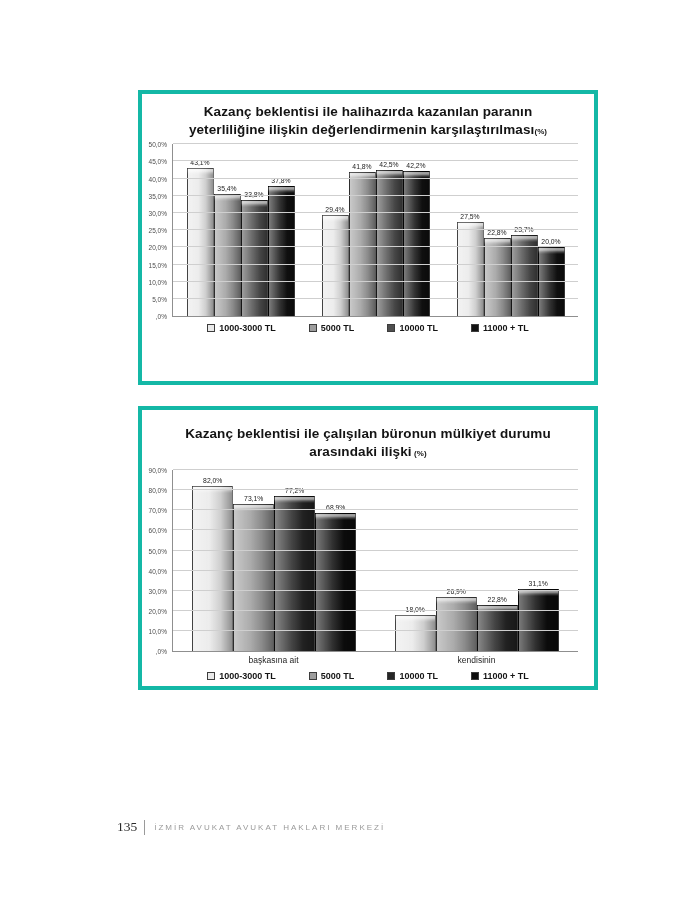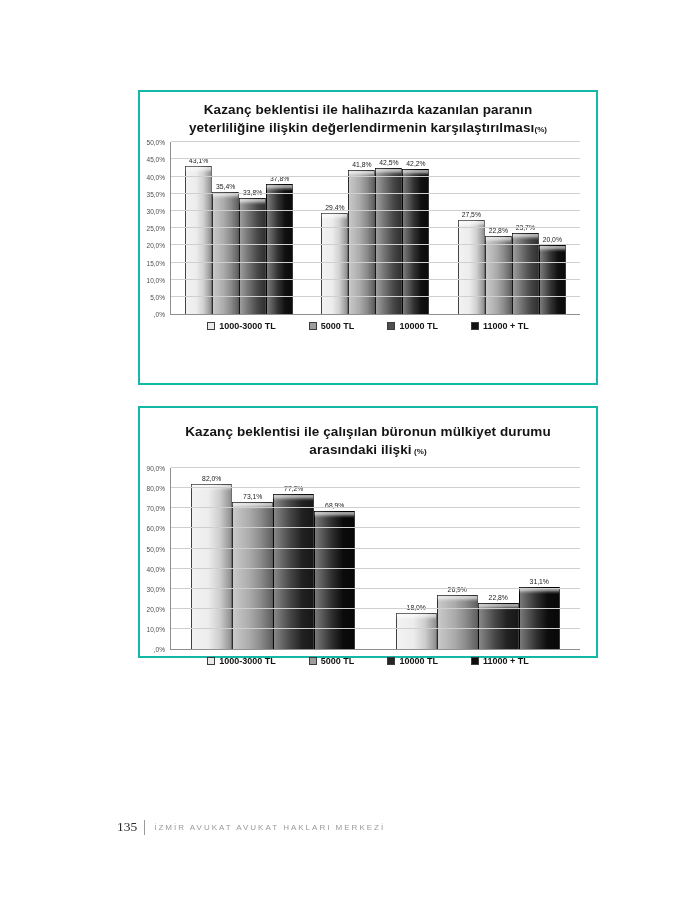--- a/index.html
+++ b/index.html
@@ -2,24 +2,24 @@
 <html><head>
 <meta charset="utf-8">
 <style>
   html,body{margin:0;padding:0;}
   body{
     width:700px;height:917px;position:relative;background:#ffffff;
     font-family:"Liberation Sans",sans-serif;overflow:hidden;
   }
   .chart-box{
     position:absolute;left:138px;width:460px;background:#fff;
-    border:2px solid #14b8a6;box-sizing:border-box;
+    border:4px solid #14b8a6;box-sizing:border-box;
   }
   #chart0{top:90px;height:295px;}
-  #chart1{top:406px;height:252px;}
+  #chart1{top:406px;height:284px;}
 
   .chart-title{
     text-align:center;font-weight:bold;color:#141414;margin:9px auto 0;
     font-size:13.5px;line-height:1.3;letter-spacing:.1px;
   }
   #chart0 .chart-title{width:362px;}
   #chart1 .chart-title{width:392px;margin-top:15px;}
   .title-suffix{font-size:8px;font-weight:bold;}
 
   .plot-row{display:flex;margin-top:6px;padding-right:16px;}
@@ -230,20 +230,24 @@
         <div class="gridline" style="bottom: 22.2222%;"></div>
         <div class="gridline" style="bottom: 33.3333%;"></div>
         <div class="gridline" style="bottom: 44.4444%;"></div>
         <div class="gridline" style="bottom: 55.5556%;"></div>
         <div class="gridline" style="bottom: 66.6667%;"></div>
         <div class="gridline" style="bottom: 77.7778%;"></div>
         <div class="gridline" style="bottom: 88.8889%;"></div>
         <div class="gridline" style="bottom: 100%;"></div>
       </div>
   </div>
+  <div class="x-labels">
+      <div class="x-label">başkasına ait</div>
+      <div class="x-label">kendisinin</div>
+    </div>
   <div class="legend">
       <div class="legend-item">
         <span class="legend-marker" style="background-color: rgb(233, 233, 233);"></span>
         <span class="legend-label">1000-3000 TL</span>
       </div>
       <div class="legend-item">
         <span class="legend-marker" style="background-color: rgb(157, 157, 157);"></span>
         <span class="legend-label">5000 TL</span>
       </div>
       <div class="legend-item">

